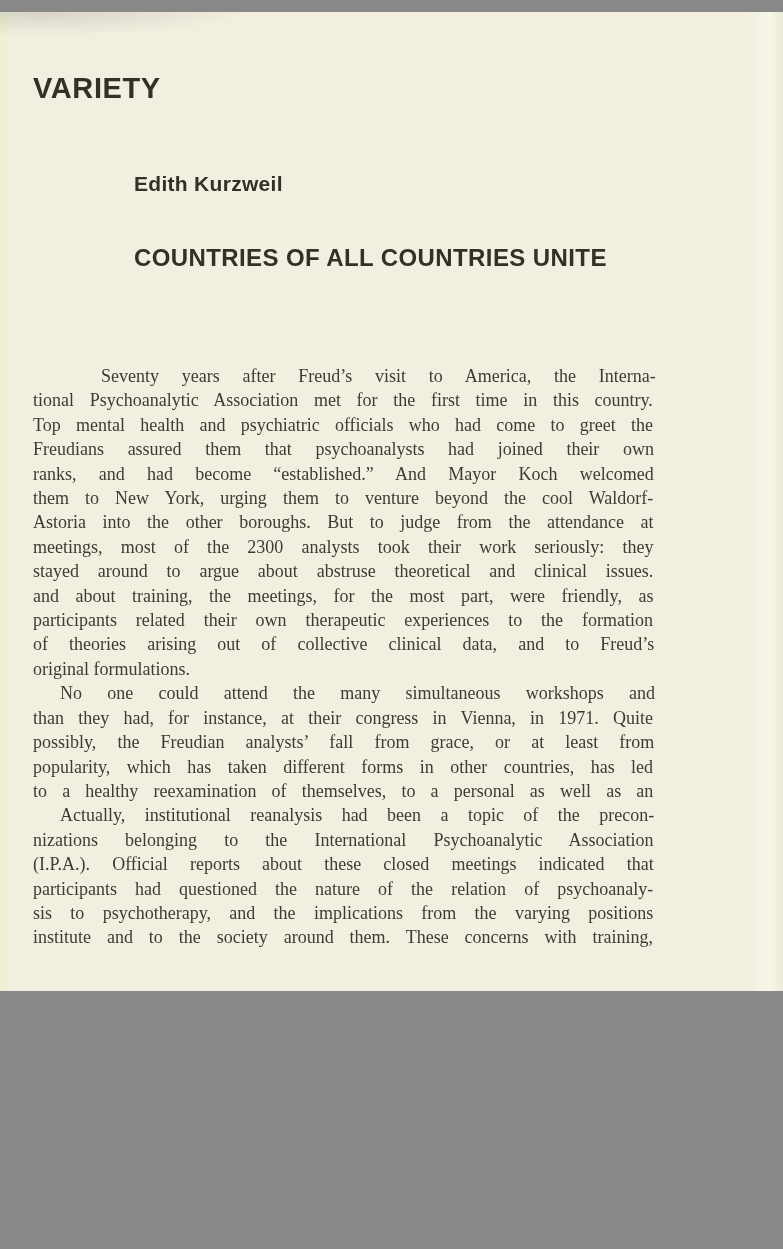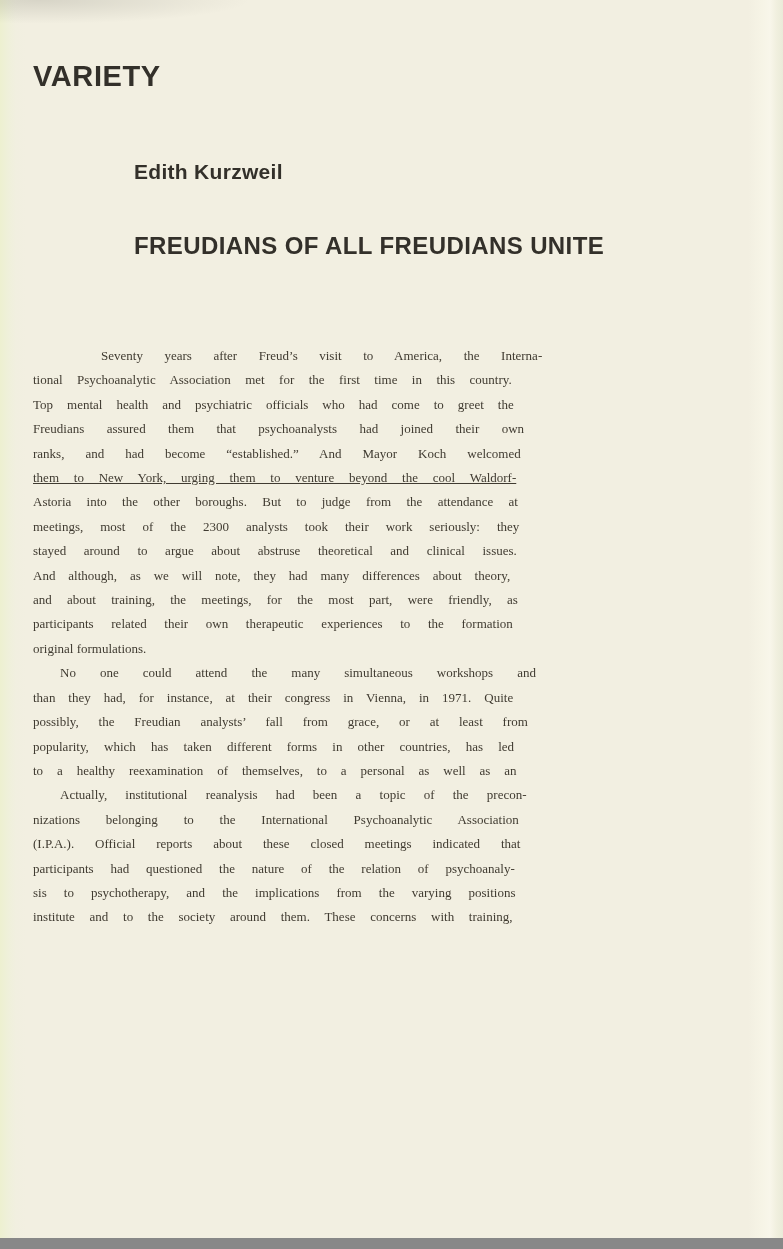--- a/index.html
+++ b/index.html
@@ -4,22 +4,22 @@
 <style>
   html, body {
     margin: 0;
     padding: 0;
     background: #888;
     font-family: "Liberation Sans", sans-serif;
   }
   .page {
     position: relative;
     width: 783px;
-    height: 1238px;
-    margin: 0 auto;
+    height: 979px;
+    margin: 12px auto;
     overflow: hidden;
     background:
       radial-gradient(ellipse 300px 34px at 40px 0px, rgba(108,106,96,0.20), rgba(108,106,96,0) 70%),
       linear-gradient(90deg,
         #edf0d0 0px, #eff0da 8px, #f1efe0 16px, #f2efe1 26px,
         #f2efe1 748px, #f6f4e6 762px, #f8f6ea 770px, #f0efde 777px, #eaebd9 783px);
   }
   .section-label {
     position: absolute;
     left: 33px;
@@ -43,59 +43,59 @@
     left: 134px;
     top: 232px;
     font-size: 24px;
     font-weight: bold;
     letter-spacing: 0.4px;
     color: #33302a;
   }
   .article-body {
     position: absolute;
     left: 33px;
-    top: 344px;
+    top: 352px;
     width: 634px;
     font-family: "Liberation Serif", serif;
-    font-size: 13px;
+    font-size: 18px;
     line-height: 24.4px;
     color: #403b31;
   }
   .para { margin: 0; }
   .line {
     white-space: nowrap;
     overflow: visible;
   }
   .indent-lg { text-indent: 68px; }
   .indent-sm { text-indent: 27px; }
 </style>
 </head>
 <body>
 
 <div class="page">
   <div class="section-label">VARIETY</div>
 
   <div class="author">Edith Kurzweil</div>
 
-  <div class="article-title">FREUDIANS OF ALL FREUDIANS UNITE</div>
+  <div class="article-title">COUNTRIES OF ALL COUNTRIES UNITE</div>
 
   <div class="article-body">
       <div class="para">
         <div class="line indent-lg" style="word-spacing: 18.2852px;">Seventy years after Freud’s visit to America, the Interna-</div>
         <div class="line" style="word-spacing: 11.1625px;">tional Psychoanalytic Association met for the first time in this country.</div>
         <div class="line" style="word-spacing: 10.7557px;">Top mental health and psychiatric officials who had come to greet the</div>
         <div class="line" style="word-spacing: 19.1367px;">Freudians assured them that psychoanalysts had joined their own</div>
         <div class="line" style="word-spacing: 17.7305px;">ranks, and had become “established.” And Mayor Koch welcomed</div>
-        <div class="line" style="word-spacing: 11.544px; text-decoration: underline;">them to New York, urging them to venture beyond the cool Waldorf-</div>
+        <div class="line" style="word-spacing: 11.544px;">them to New York, urging them to venture beyond the cool Waldorf-</div>
         <div class="line" style="word-spacing: 12.0511px;">Astoria into the other boroughs. But to judge from the attendance at</div>
         <div class="line" style="word-spacing: 13.7125px;">meetings, most of the 2300 analysts took their work seriously: they</div>
         <div class="line" style="word-spacing: 14.3142px;">stayed around to argue about abstruse theoretical and clinical issues.</div>
-        <div class="line" style="word-spacing: 9.67045px;">And although, as we will note, they had many differences about theory,</div>
         <div class="line" style="word-spacing: 12.0227px;">and about training, the meetings, for the most part, were friendly, as</div>
         <div class="line" style="word-spacing: 14.3965px;">participants related their own therapeutic experiences to the formation</div>
+        <div class="line" style="word-spacing: 16.5984px;">of theories arising out of collective clinical data, and to Freud’s</div>
         <div class="line flush">original formulations.</div>
       </div>
       <div class="para">
         <div class="line indent-sm" style="word-spacing: 20.7695px;">No one could attend the many simultaneous workshops and</div>
         <div class="line" style="word-spacing: 9.71224px;">than they had, for instance, at their congress in Vienna, in 1971. Quite</div>
         <div class="line" style="word-spacing: 16.5984px;">possibly, the Freudian analysts’ fall from grace, or at least from</div>
         <div class="line" style="word-spacing: 11.9734px;">popularity, which has taken different forms in other countries, has led</div>
         <div class="line" style="word-spacing: 10.6654px;">to a healthy reexamination of themselves, to a personal as well as an</div>
       </div>
       <div class="para">

